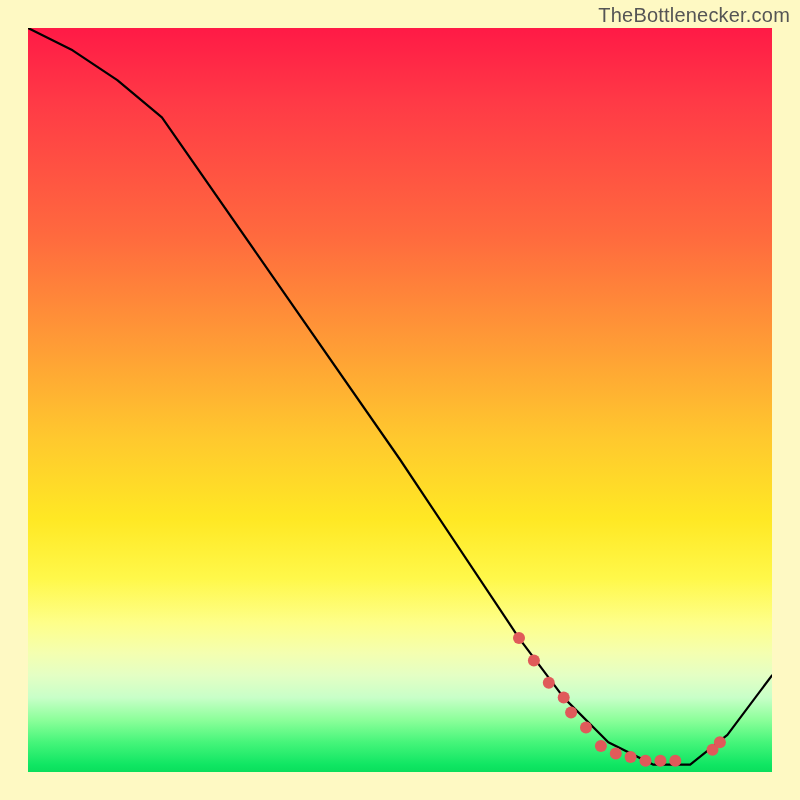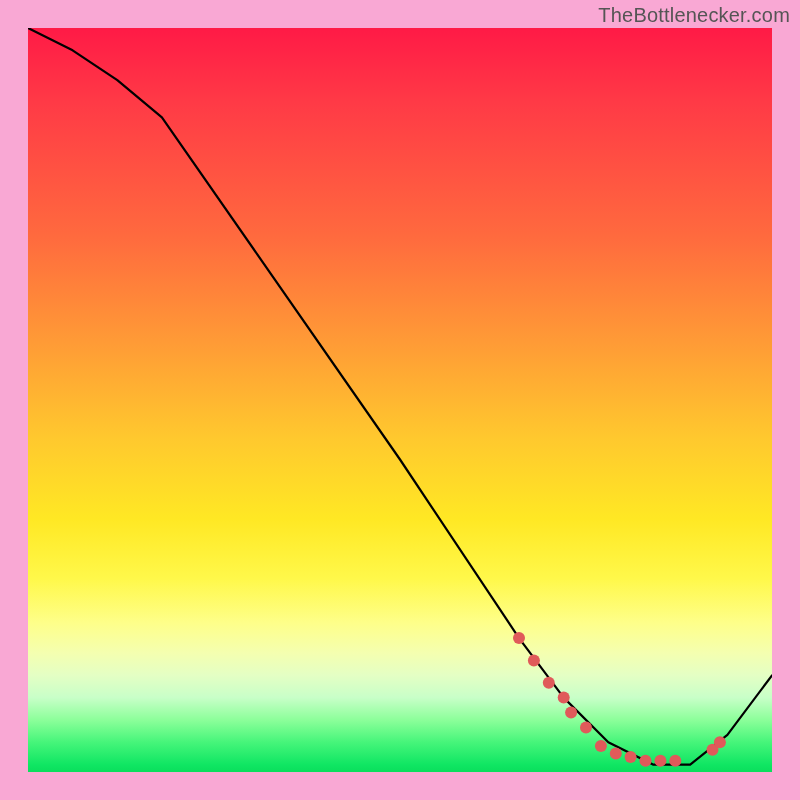--- a/index.html
+++ b/index.html
@@ -8,21 +8,21 @@
     width: 800px;
     height: 800px;
     background: #000;
     font-family: Arial, Helvetica, sans-serif;
     overflow: hidden;
   }
   .frame {
     position: relative;
     width: 800px;
     height: 800px;
-    background: #f9a8d4;
+    background: #fef9c3;
   }
   .watermark {
     position: absolute;
     top: 4px;
     right: 10px;
     color: #555;
     font-size: 20px;
     letter-spacing: 0.2px;
     font-weight: 500;
     user-select: none;

